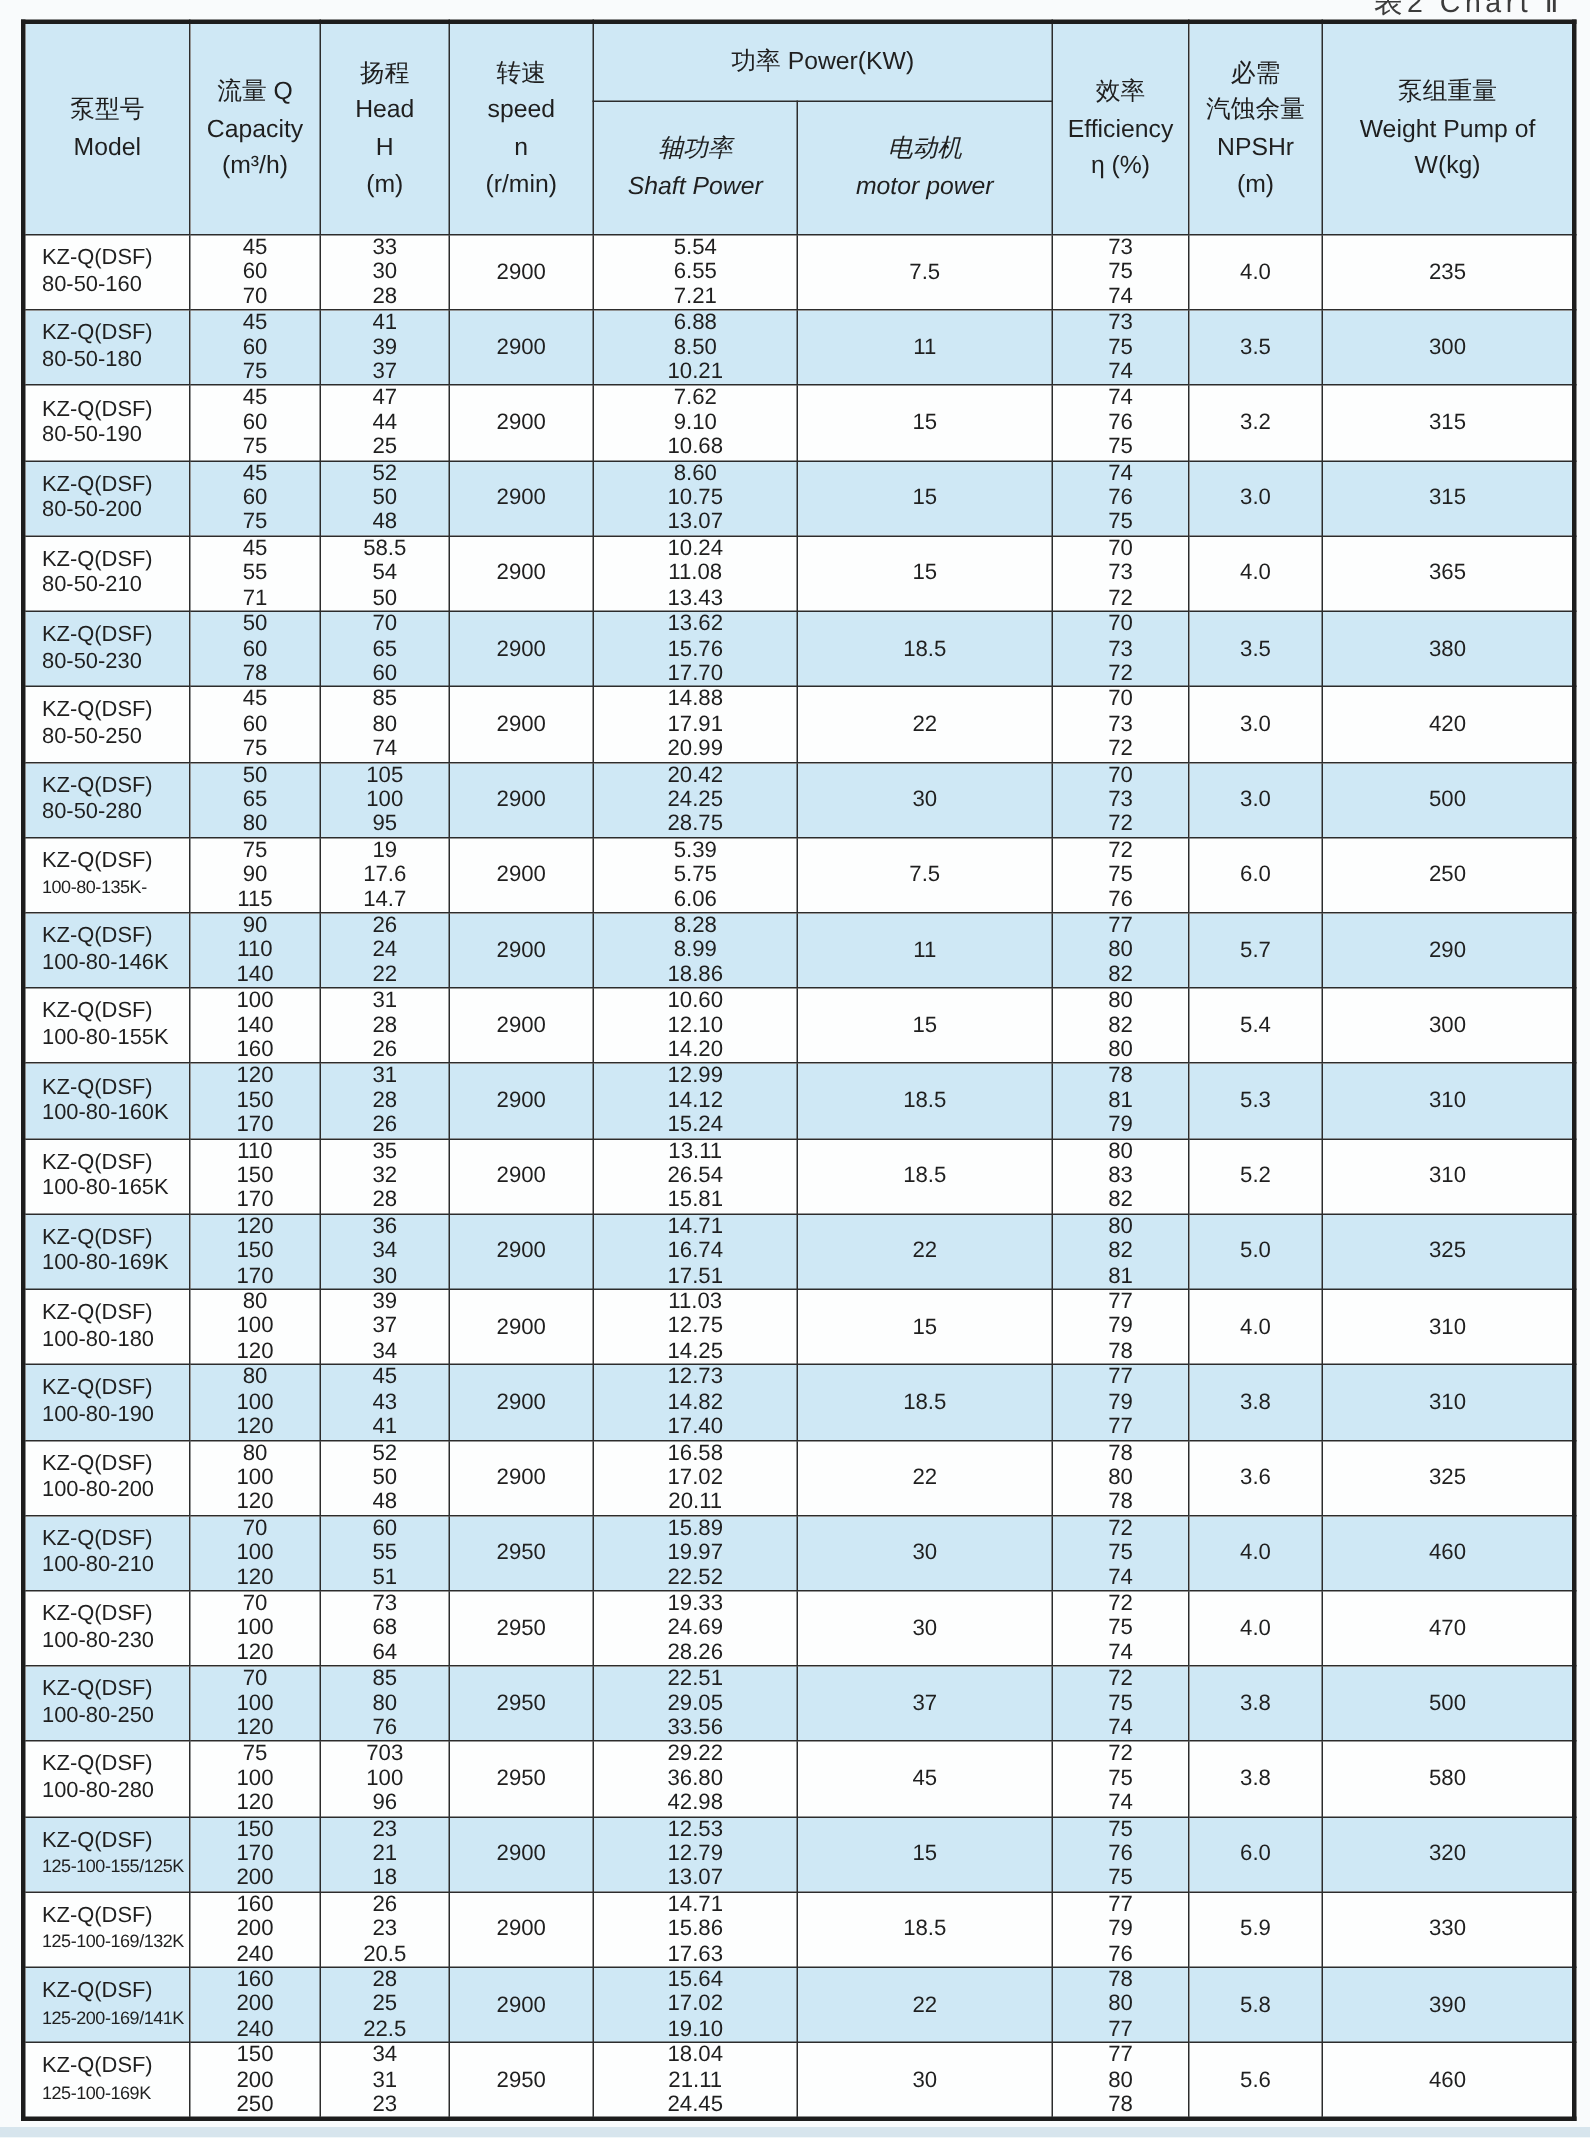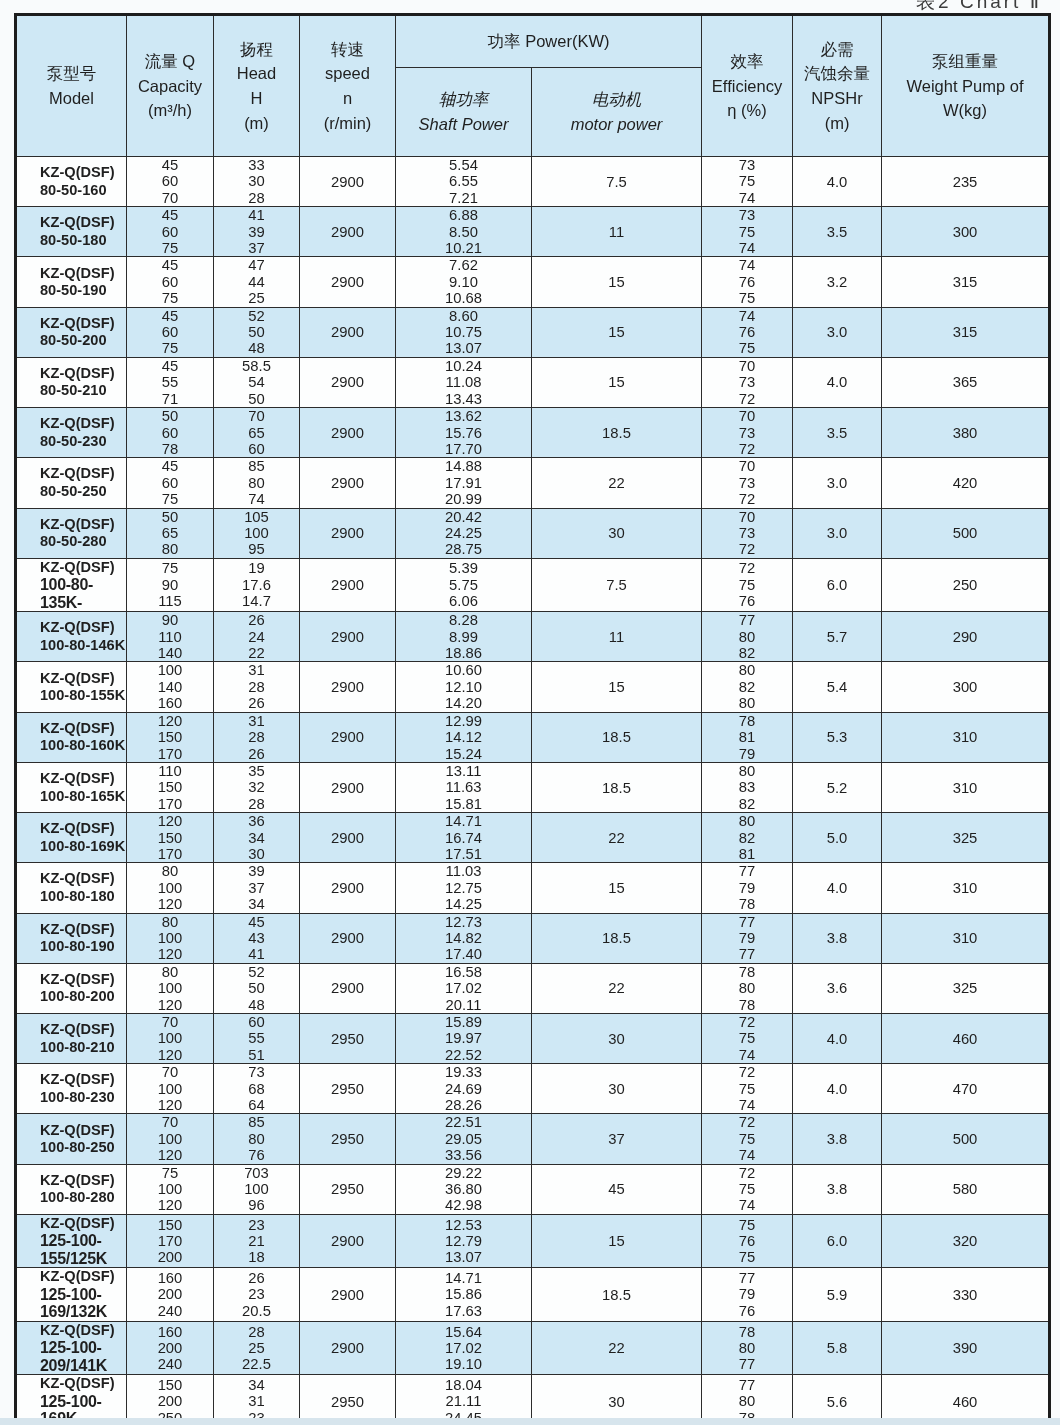--- a/index.html
+++ b/index.html
@@ -41,22 +41,22 @@
     font-size: 16.5px;
     line-height: 1.5;
   }
   thead tr.group-row { height: 53px; }
   thead tr.sub-row th { height: 88px; font-style: italic; }
   tbody tr { height: 50px; background: #fdfefe; }
   tbody tr.stripe { background: #cfe8f5; }
   td .stack { font-size: 14.8px; line-height: 16.4px; }
   td .single { font-size: 14.8px; }
   td.cell-model { text-align: left; }
-  td .model { font-size: 14.6px; line-height: 17.5px; padding-left: 23px; font-weight: bold; }
-  td .model .model-small { font-size: 16px; letter-spacing: -0.3px; }
+  td .model { font-size: 14.6px; line-height: 17.5px; padding-left: 11px; }
+  td .model .model-small { font-size: 12px; letter-spacing: -0.3px; }
   .bottom-strip {
     position: absolute;
     left: 0; bottom: 0;
     width: 1060px; height: 7px;
     background: #d7e5ed;
   }
 </style>
 </head>
 <body>
 
@@ -821,21 +821,21 @@
           </div>
         </td>
         <td>
           <div class="single">
             <div>2900</div>
           </div>
         </td>
         <td>
           <div class="stack">
             <div>13.11</div>
-            <div>11.63</div>
+            <div>26.54</div>
             <div>15.81</div>
           </div>
         </td>
         <td>
           <div class="single">
             <div>18.5</div>
           </div>
         </td>
         <td>
           <div class="stack">
@@ -1412,21 +1412,21 @@
         <td>
           <div class="single">
             <div>330</div>
           </div>
         </td>
       </tr>
       <tr class="stripe">
         <td class="cell-model">
           <div class="model">
             <div>KZ-Q(DSF)</div>
-            <div class="model-small">125-100-209/141K</div>
+            <div class="model-small">125-200-169/141K</div>
           </div>
         </td>
         <td>
           <div class="stack">
             <div>160</div>
             <div>200</div>
             <div>240</div>
           </div>
         </td>
         <td>

